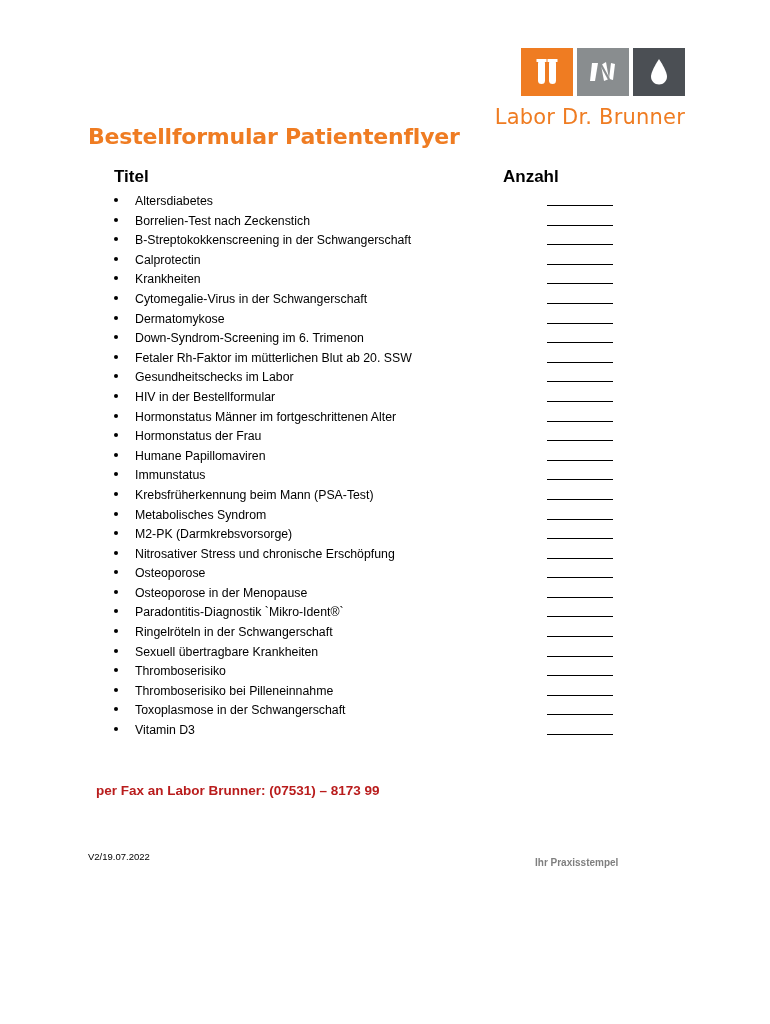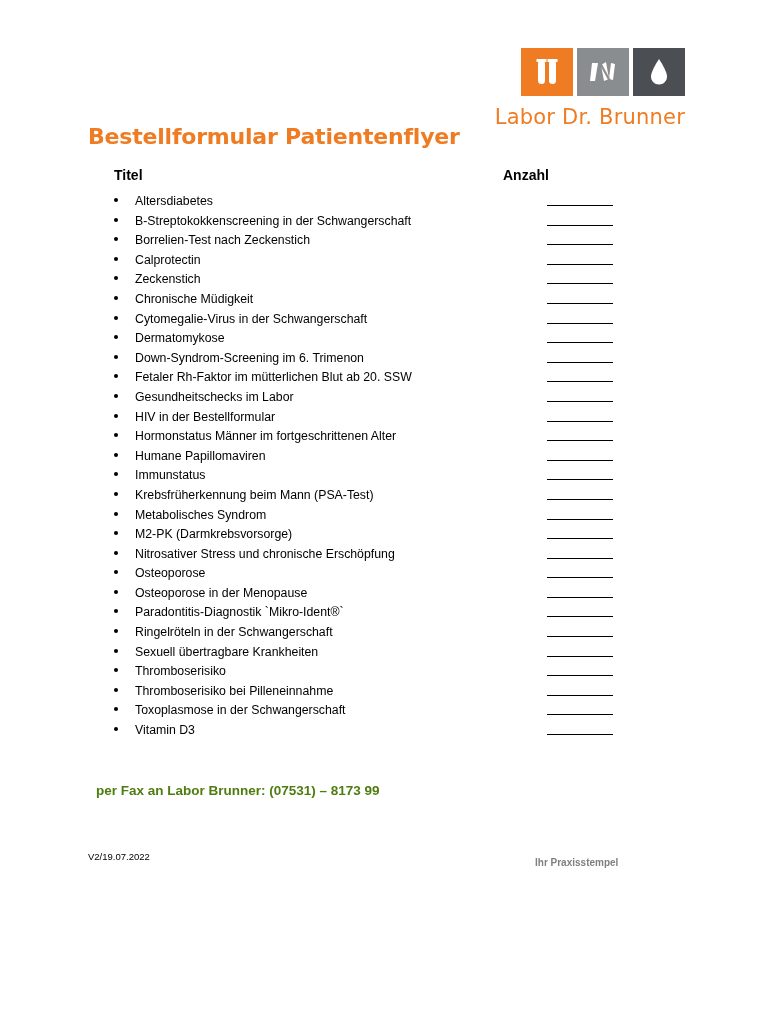--- a/index.html
+++ b/index.html
@@ -66,21 +66,21 @@
     font-weight: bold;
     color: #ef7c22;
     font-family: "DejaVu Sans", sans-serif;
     letter-spacing: -0.2px;
   }
 
   
   .col-head {
     position: absolute;
     top: 167px;
-    font-size: 14px;
+    font-size: 17px;
     font-weight: bold;
     color: #000;
   }
   .col-head-title  { left: 114px; }
   .col-head-amount { left: 503px; }
 
   
   .list {
     position: absolute;
     top: 194px;
@@ -117,21 +117,21 @@
     border-bottom: 1px solid #000;
   }
 
   
   .fax-line {
     position: absolute;
     top: 783px;
     left: 96px;
     font-size: 13.5px;
     font-weight: bold;
-    color: #4d7c0f;
+    color: #b91c1c;
   }
 
   
   .version {
     position: absolute;
     top: 851px;
     left: 88px;
     font-size: 9.5px;
     color: #000;
   }
@@ -182,41 +182,36 @@
   <div class="col-head col-head-amount">Anzahl</div>
 
   <div class="list">
     <div class="row">
       <span class="bullet"></span>
       <span class="row-label">Altersdiabetes</span>
       <span class="row-blank"></span>
     </div>
     <div class="row">
       <span class="bullet"></span>
+      <span class="row-label">Borrelien-Test nach Zeckenstich</span>
+      <span class="row-blank"></span>
+    </div>
+    <div class="row">
+      <span class="bullet"></span>
       <span class="row-label">B-Streptokokkenscreening in der Schwangerschaft</span>
       <span class="row-blank"></span>
     </div>
     <div class="row">
       <span class="bullet"></span>
-      <span class="row-label">Borrelien-Test nach Zeckenstich</span>
-      <span class="row-blank"></span>
-    </div>
-    <div class="row">
-      <span class="bullet"></span>
       <span class="row-label">Calprotectin</span>
       <span class="row-blank"></span>
     </div>
     <div class="row">
       <span class="bullet"></span>
-      <span class="row-label">Zeckenstich</span>
-      <span class="row-blank"></span>
-    </div>
-    <div class="row">
-      <span class="bullet"></span>
-      <span class="row-label">Chronische Müdigkeit</span>
+      <span class="row-label">Krankheiten</span>
       <span class="row-blank"></span>
     </div>
     <div class="row">
       <span class="bullet"></span>
       <span class="row-label">Cytomegalie-Virus in der Schwangerschaft</span>
       <span class="row-blank"></span>
     </div>
     <div class="row">
       <span class="bullet"></span>
       <span class="row-label">Dermatomykose</span>
@@ -238,20 +233,25 @@
       <span class="row-blank"></span>
     </div>
     <div class="row">
       <span class="bullet"></span>
       <span class="row-label">HIV in der Bestellformular</span>
       <span class="row-blank"></span>
     </div>
     <div class="row">
       <span class="bullet"></span>
       <span class="row-label">Hormonstatus Männer im fortgeschrittenen Alter</span>
+      <span class="row-blank"></span>
+    </div>
+    <div class="row">
+      <span class="bullet"></span>
+      <span class="row-label">Hormonstatus der Frau</span>
       <span class="row-blank"></span>
     </div>
     <div class="row">
       <span class="bullet"></span>
       <span class="row-label">Humane Papillomaviren</span>
       <span class="row-blank"></span>
     </div>
     <div class="row">
       <span class="bullet"></span>
       <span class="row-label">Immunstatus</span>

